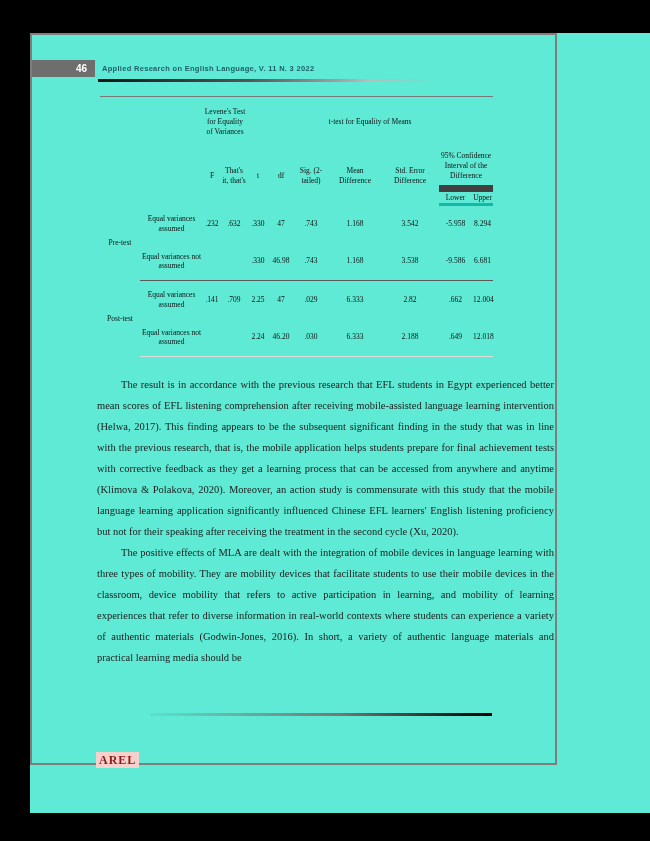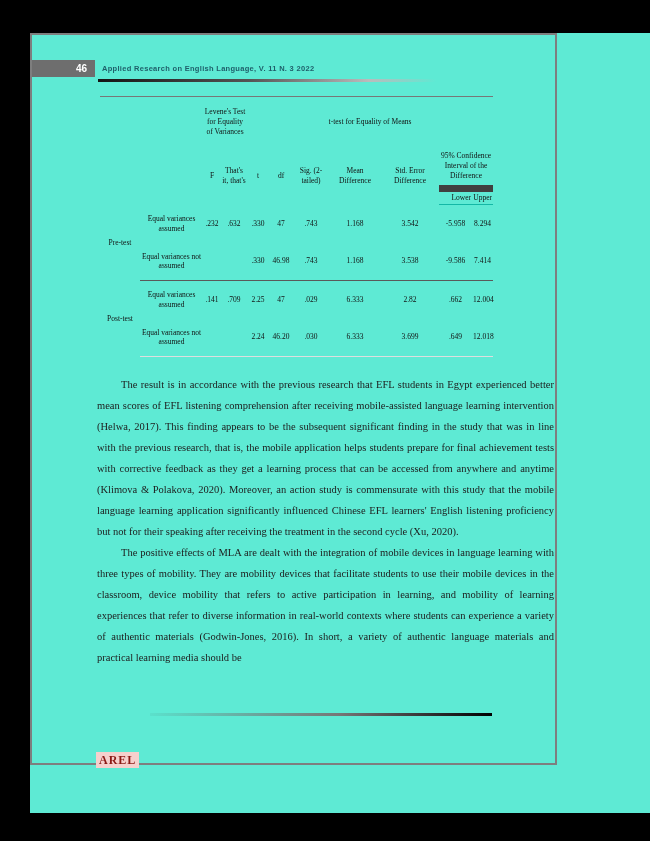--- a/index.html
+++ b/index.html
@@ -35,21 +35,21 @@
     border-collapse:collapse;width:100%;table-layout:fixed;
     font:7.5px/1.3 "Liberation Serif", serif;color:#111;text-align:center;
   }
   table.results td,table.results th{padding:0 1px;vertical-align:middle;font-weight:normal;}
   tr.group-row{height:50px;}
   tr.group-row th{border-top:1px solid #777;}
   th.bold{font-weight:bold;}
   tr.sub-row{height:42px;}
   tr.lu-row{height:16px;}
   th.ci-head{border-bottom:7px solid #404040;}
-  tr.lu-row td{border-bottom:1px solid #14b8a6;text-align:right;}
+  tr.lu-row td{border-bottom:3px solid #14b8a6;}
   tbody tr{height:38px;}
   tr.block-end td, tr.block-end th{border-bottom:1px solid #5a5a5a;}
   tr.tbl-end td, tr.tbl-end th{border-bottom:1px solid #dedede;}
   
   .bodytext{
     position:absolute;left:67px;top:341px;width:457px;
     font:10.5px/21px "Liberation Serif", serif;color:#1c1c1c;text-align:justify;
   }
   .bodytext p{margin:0;text-indent:24px;}
   
@@ -129,21 +129,21 @@
         <tr class="block-end">
           <td>Equal variances not assumed</td>
           <td></td>
           <td></td>
           <td>.330</td>
           <td>46.98</td>
           <td>.743</td>
           <td>1.168</td>
           <td>3.538</td>
           <td>-9.586</td>
-          <td>7.414</td>
+          <td>6.681</td>
         </tr>
         <tr>
           <td rowspan="2">Post-test</td>
           <td>Equal variances assumed</td>
           <td>.141</td>
           <td>.709</td>
           <td>2.25</td>
           <td>47</td>
           <td>.029</td>
           <td>6.333</td>
@@ -152,21 +152,21 @@
           <td>12.004</td>
         </tr>
         <tr class="tbl-end">
           <td>Equal variances not assumed</td>
           <td></td>
           <td></td>
           <td>2.24</td>
           <td>46.20</td>
           <td>.030</td>
           <td>6.333</td>
-          <td>3.699</td>
+          <td>2.188</td>
           <td>.649</td>
           <td>12.018</td>
         </tr>
       </tbody>
     </table>
   </div>
 
   <div class="bodytext">
     <p>The result is in accordance with the previous research that EFL students in Egypt experienced better mean scores of EFL listening comprehension after receiving mobile-assisted language learning intervention (Helwa, 2017). This finding appears to be the subsequent significant finding in the study that was in line with the previous research, that is, the mobile application helps students prepare for final achievement tests with corrective feedback as they get a learning process that can be accessed from anywhere and anytime (Klimova &amp; Polakova, 2020). Moreover, an action study is commensurate with this study that the mobile language learning application significantly influenced Chinese EFL learners' English listening proficiency but not for their speaking after receiving the treatment in the second cycle (Xu, 2020).</p>
     <p>The positive effects of MLA are dealt with the integration of mobile devices in language learning with three types of mobility. They are mobility devices that facilitate students to use their mobile devices in the classroom, device mobility that refers to active participation in learning, and mobility of learning experiences that refer to diverse information in real-world contexts where students can experience a variety of authentic materials (Godwin-Jones, 2016). In short, a variety of authentic language materials and practical learning media should be</p>

